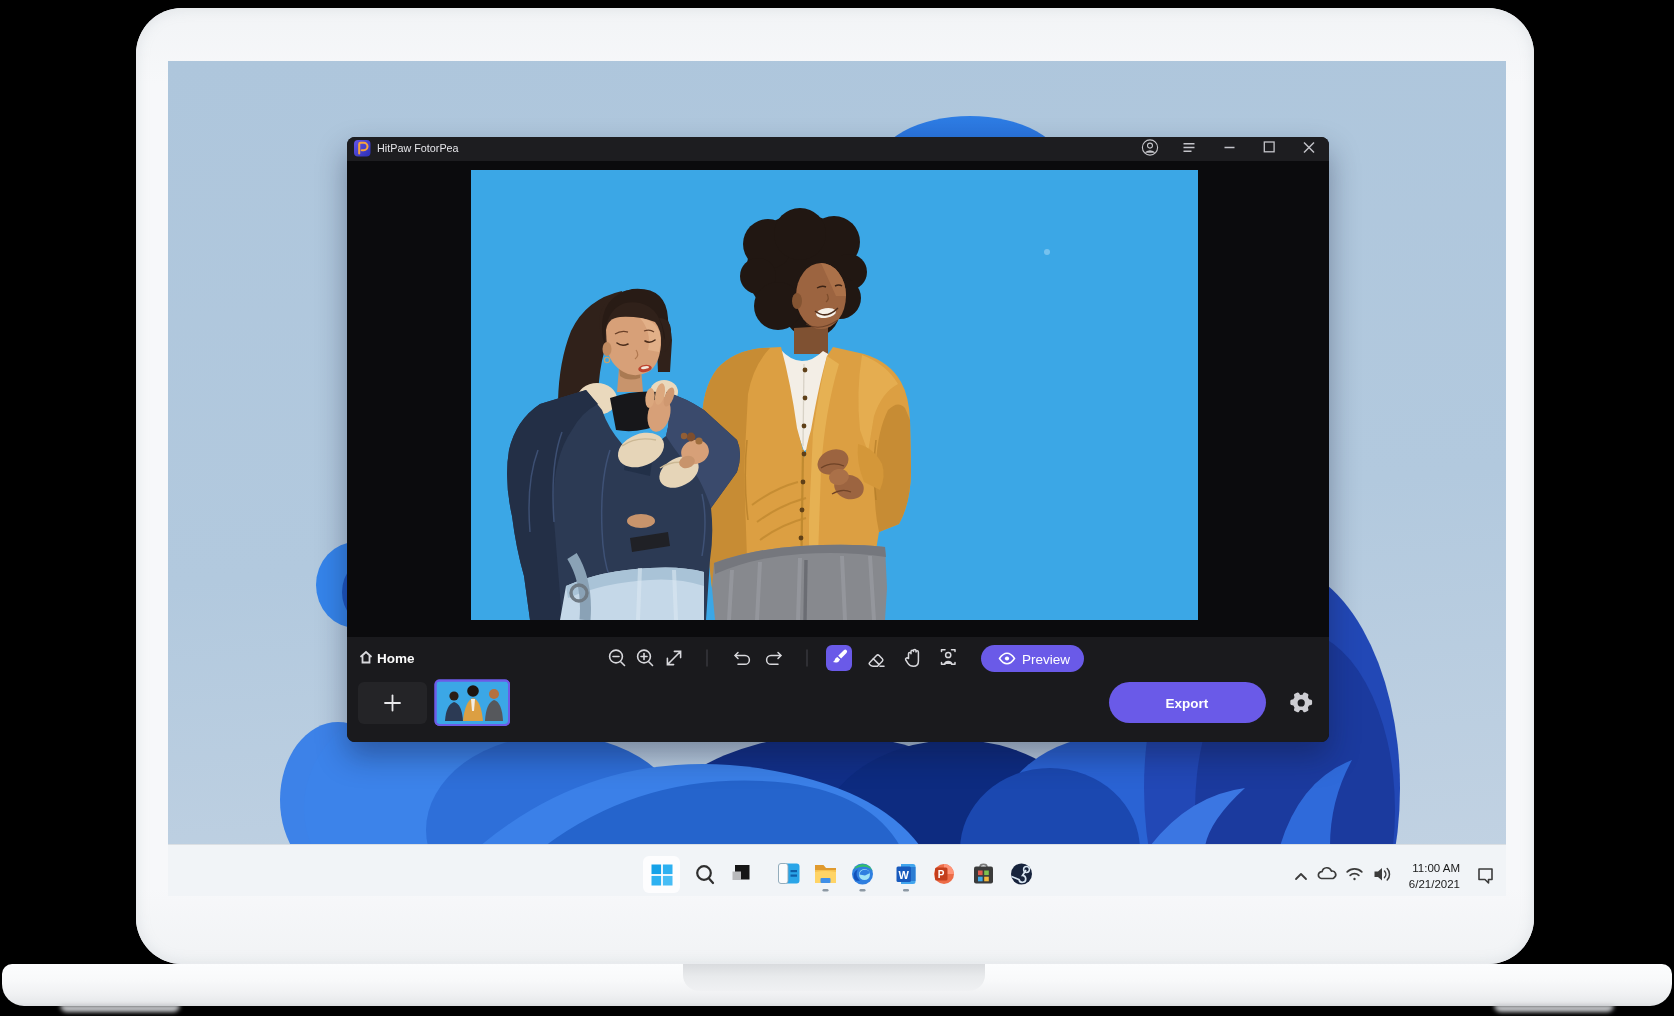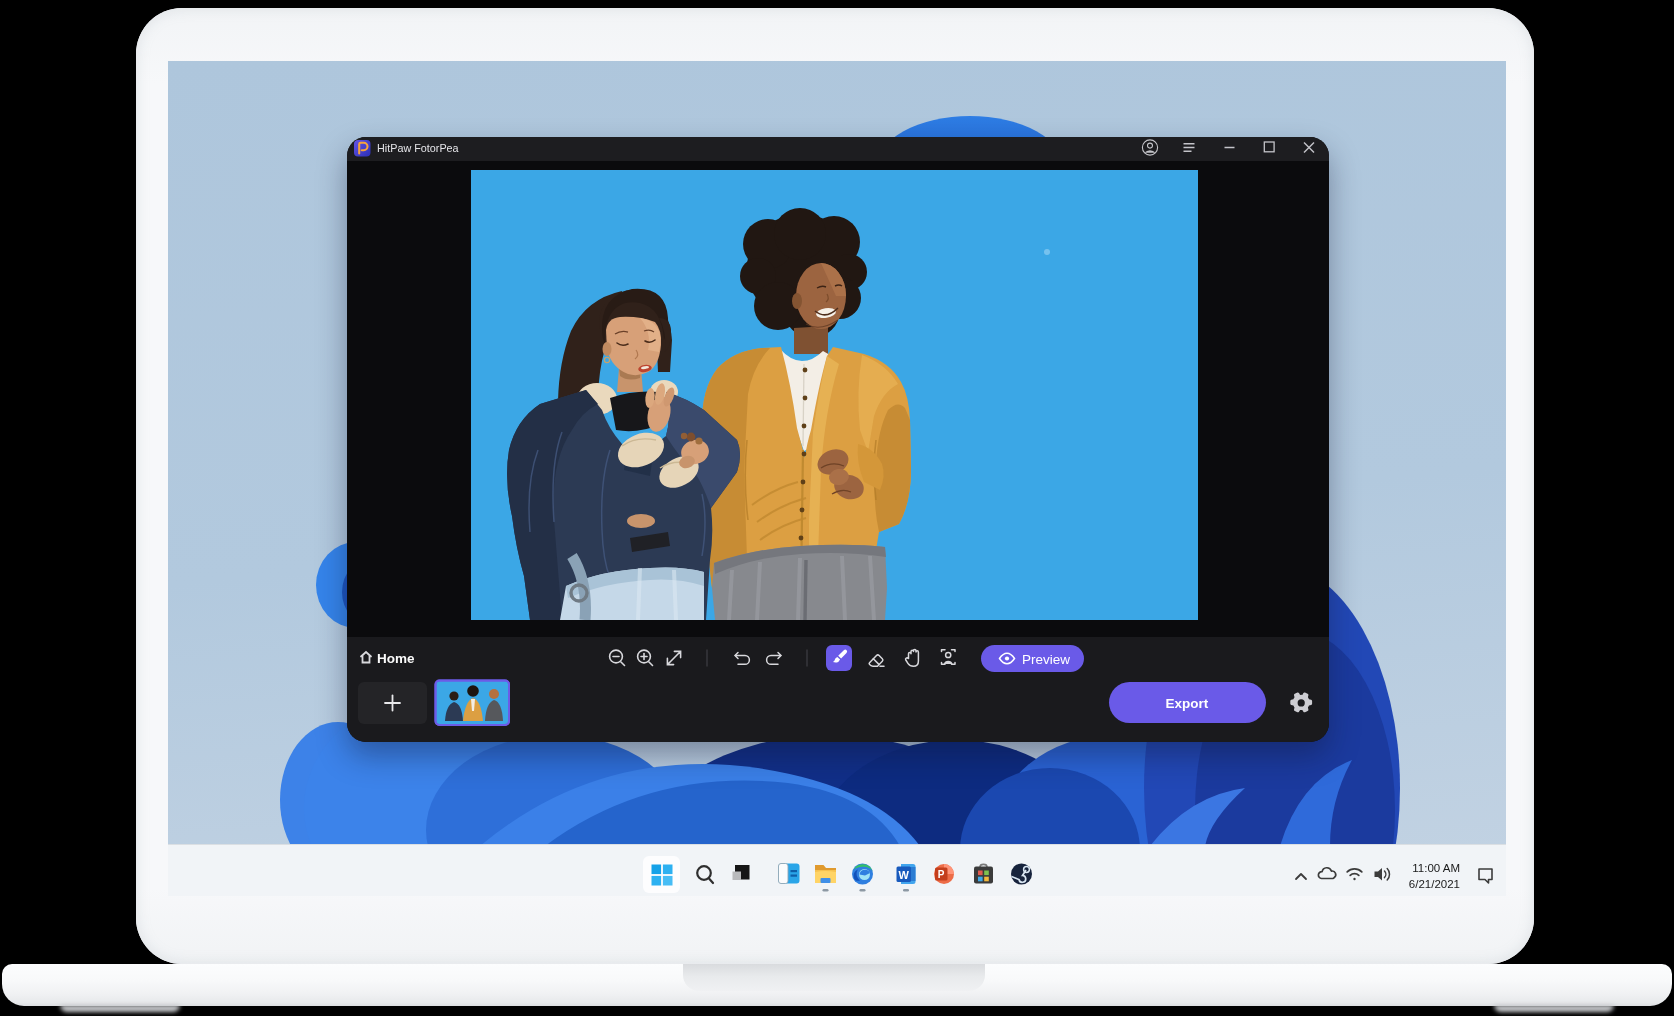--- a/index.html
+++ b/index.html
@@ -18,21 +18,21 @@
     border-radius:0 0 16px 16px; }
   .foot { top:1005px; width:120px; height:7px; background:#c7c9cc;
     border-radius:0 0 8px 8px; filter:blur(2px); }
   
   #screen { left:168px; top:61px; width:1338px; height:835px; overflow:hidden;
     background:linear-gradient(175deg,#aec6dc 0%,#b2c9de 55%,#c3d3e3 100%); }
   #taskbar { left:0; top:783px; width:1338px; height:52px; background:#f1f4f7;
     border-top:1px solid rgba(120,130,140,.18); }
   
   #appwin { left:179px; top:76px; width:982px; height:605px; background:#101013;
-    border-radius:19px; overflow:hidden; box-shadow:0 14px 30px rgba(15,20,50,.38); }
+    border-radius:8px; overflow:hidden; box-shadow:0 14px 30px rgba(15,20,50,.38); }
   #titlebar { left:0; top:0; width:982px; height:24px; background:#1d1d20; }
   #canvas { left:0; top:24px; width:982px; height:476px; background:#0b0b0d; }
   #photo { left:124px; top:33px; width:727px; height:450px; background:#3ba7e6; }
   #winbottom { left:0; top:500px; width:982px; height:105px; background:#1a1a1d; }
 </style>
 </head>
 <body>
   <div id="lid" class="abs"></div>
   <div id="base" class="abs"></div>
   <div id="notch" class="abs"></div>

